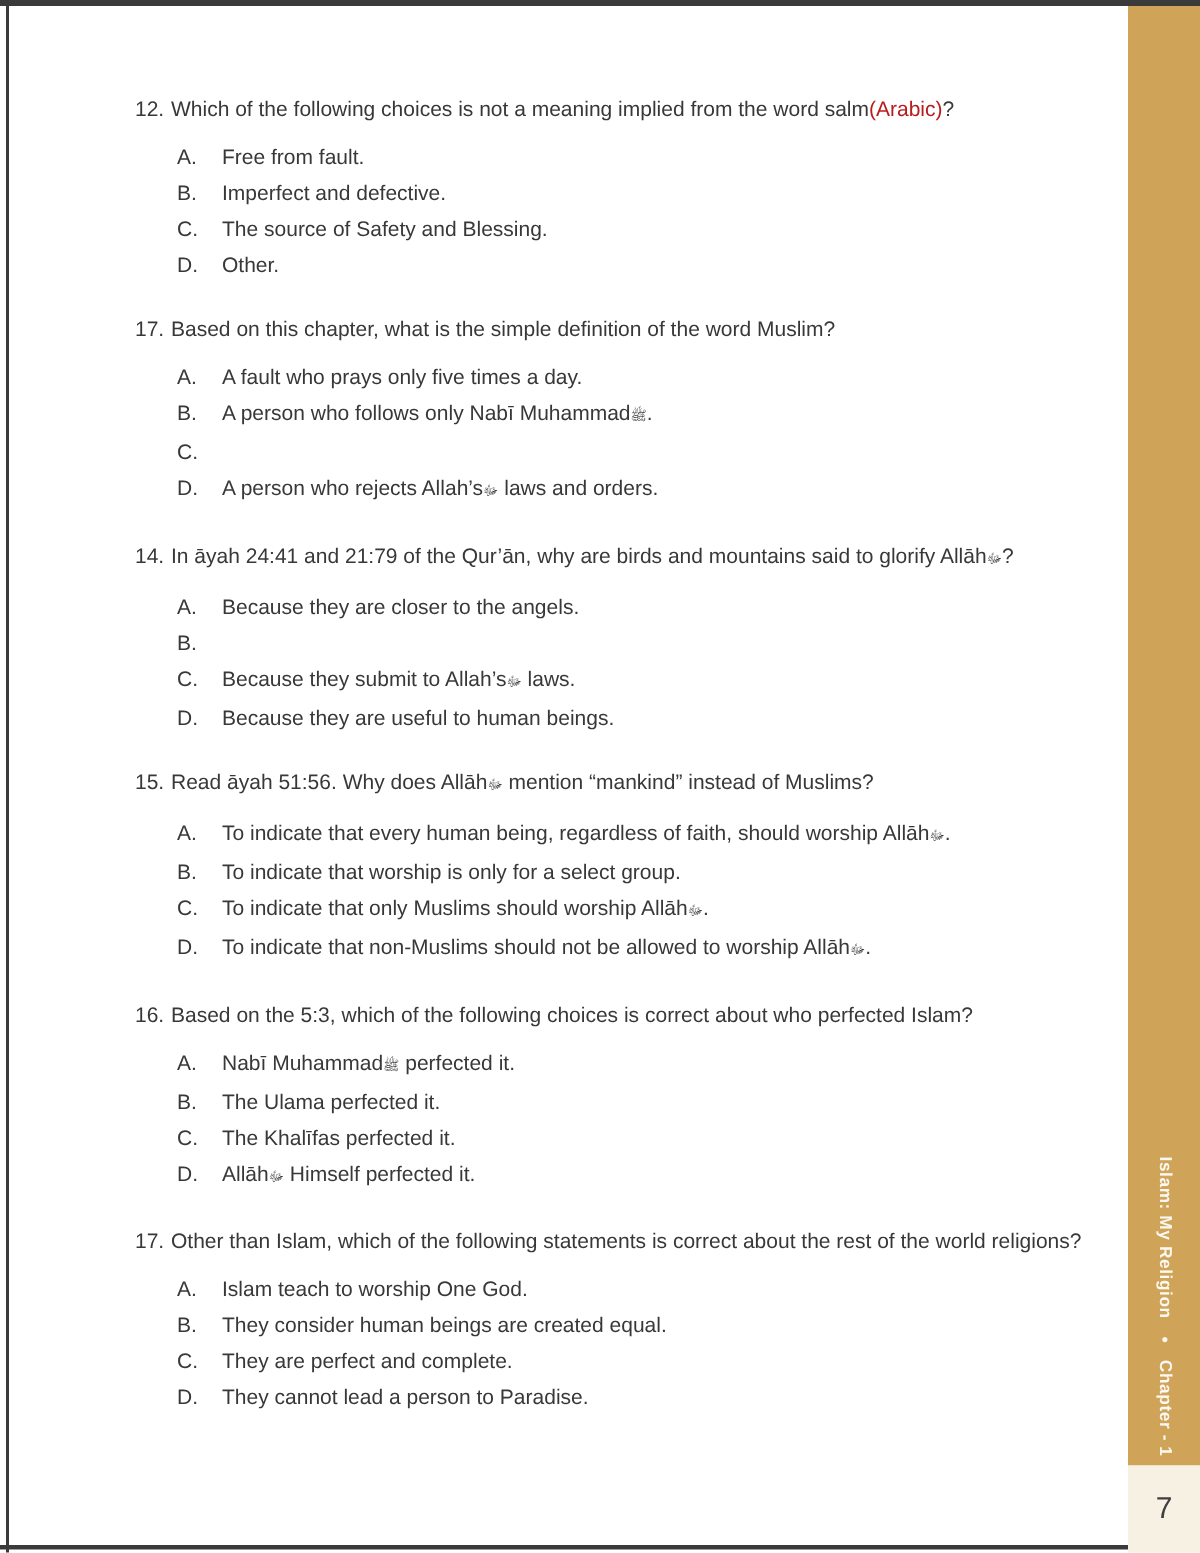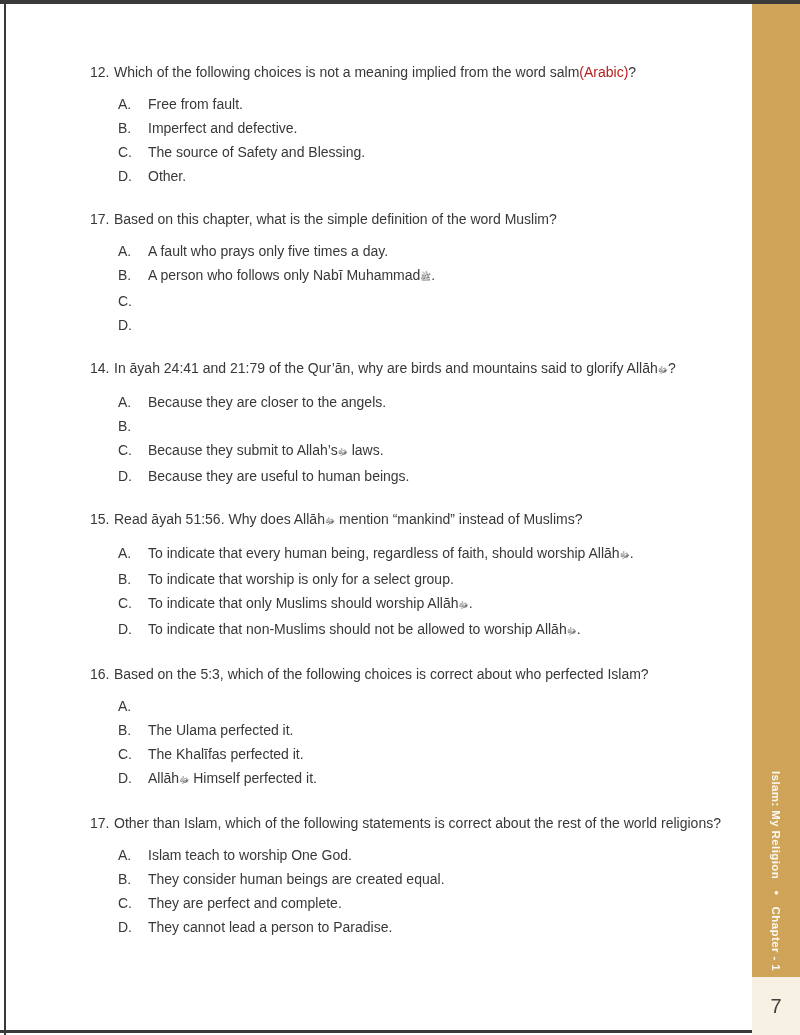--- a/index.html
+++ b/index.html
@@ -86,20 +86,21 @@
         </div>
       <div class="option">
           <span class="opt-letter">B.</span>
           <span>A person who follows only Nabī Muhammad<span class="hon">ﷺ</span>.</span>
         </div>
       <div class="option">
           <span class="opt-letter">C.</span>
         </div>
       <div class="option">
           <span class="opt-letter">D.</span>
+          <span>A person who rejects Allah’s<span class="hon">ﷻ</span> laws and orders.</span>
         </div>
     </div>
   </div>
 
   <div class="question">
     <div class="q-line">
       <span class="q-num">14.</span>
       <span class="q-text">In āyah 24:41 and 21:79 of the Qur’ān, why are birds and mountains said to glorify Allāh<span class="hon">ﷻ</span>?</span>
     </div>
     <div class="options">
@@ -147,20 +148,21 @@
   </div>
 
   <div class="question">
     <div class="q-line">
       <span class="q-num">16.</span>
       <span class="q-text">Based on the 5:3, which of the following choices is correct about who perfected Islam?</span>
     </div>
     <div class="options">
       <div class="option">
           <span class="opt-letter">A.</span>
+          <span>Nabī Muhammad<span class="hon">ﷺ</span> perfected it.</span>
         </div>
       <div class="option">
           <span class="opt-letter">B.</span>
           <span>The Ulama perfected it.</span>
         </div>
       <div class="option">
           <span class="opt-letter">C.</span>
           <span>The Khalīfas perfected it.</span>
         </div>
       <div class="option">

